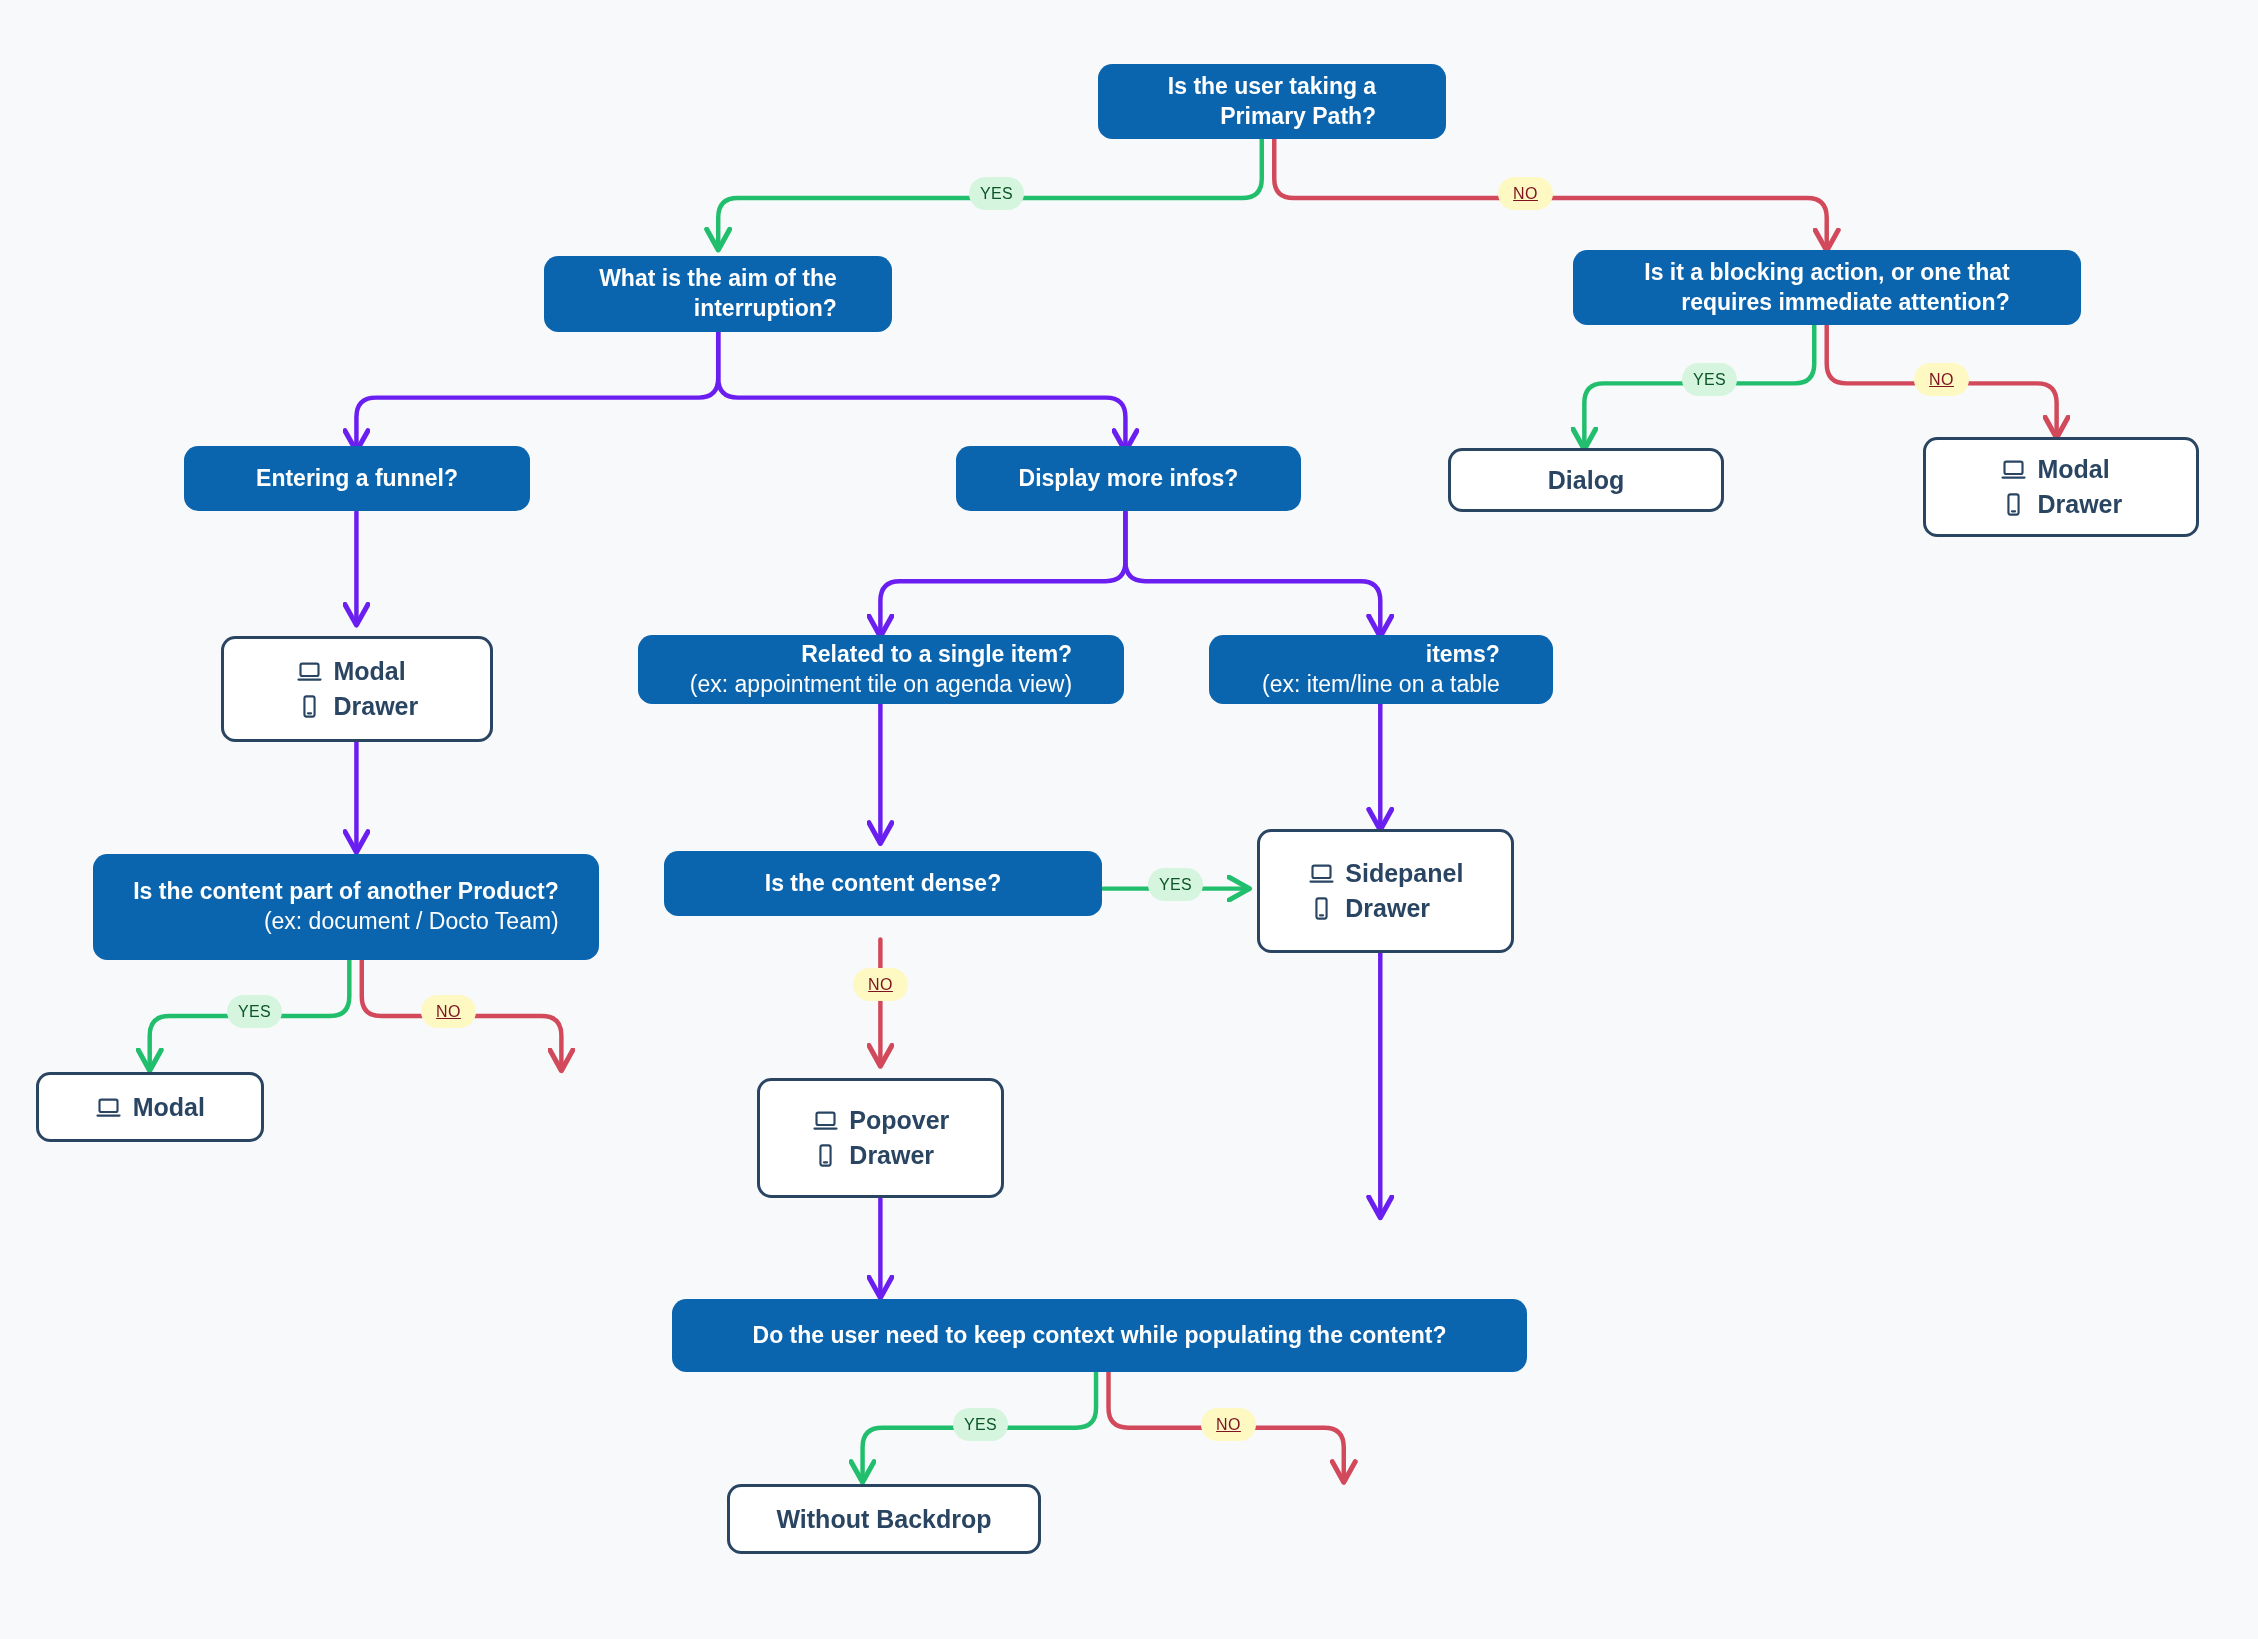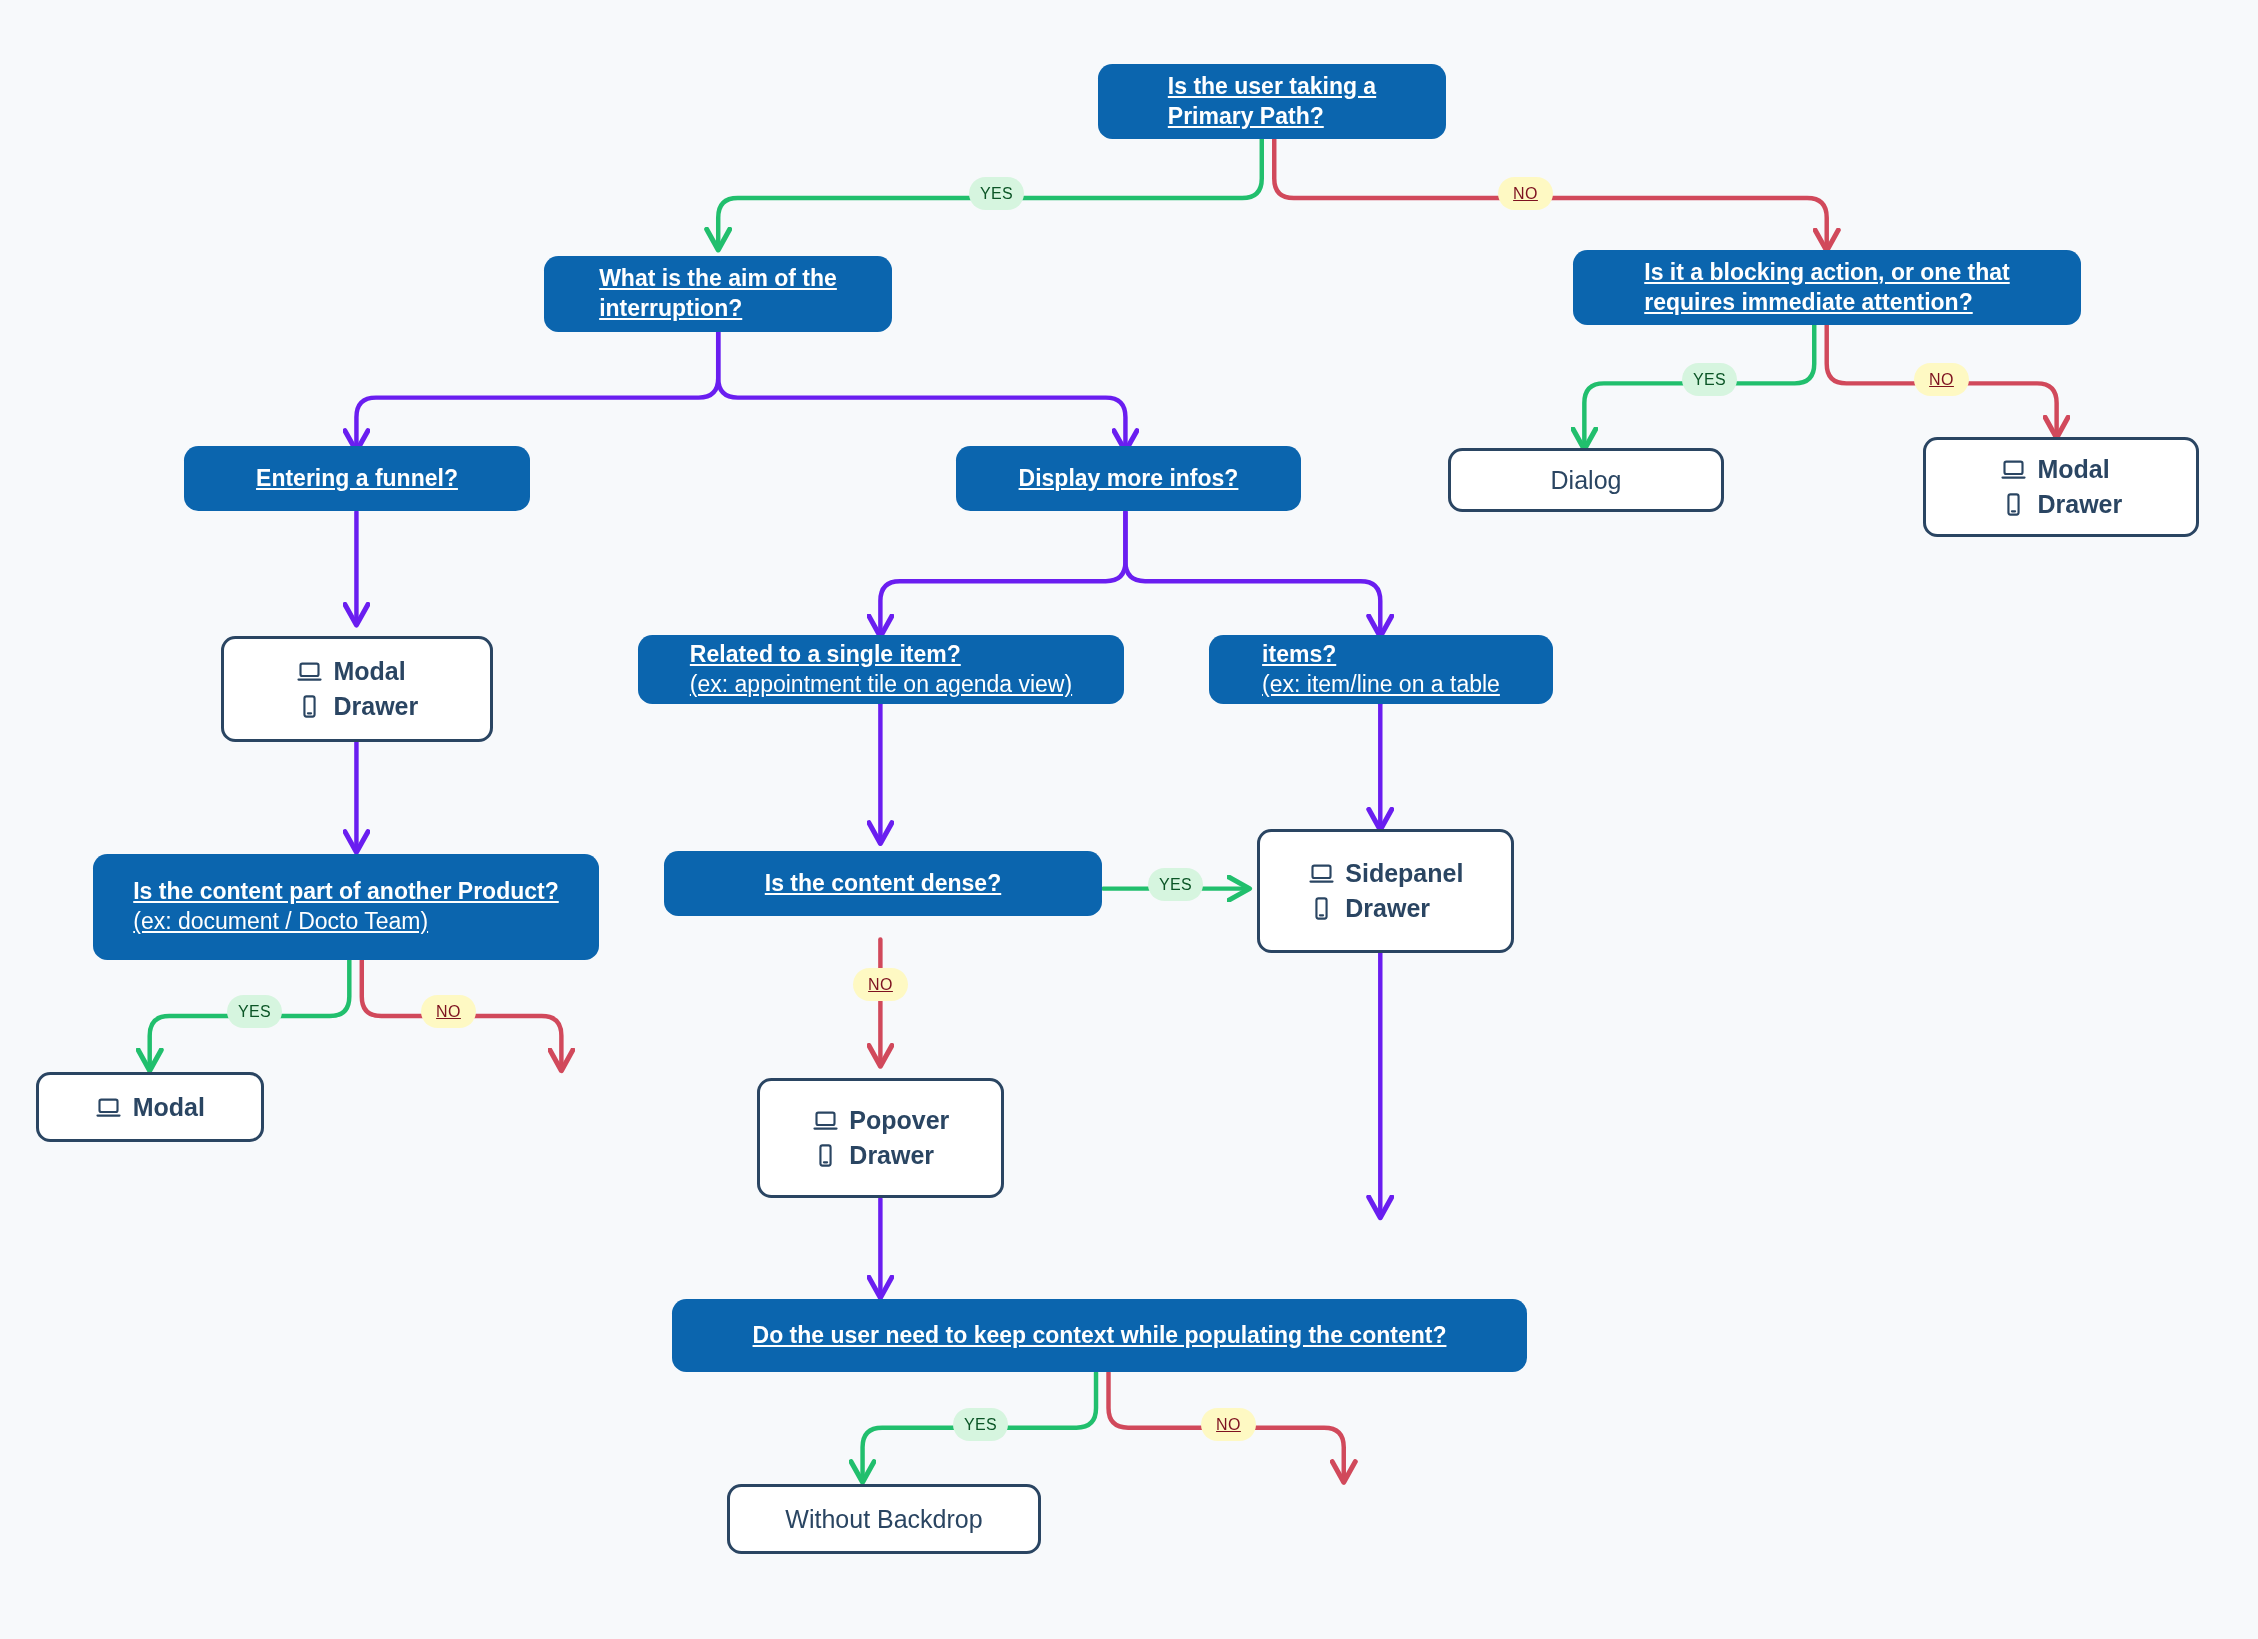--- a/index.html
+++ b/index.html
@@ -43,25 +43,24 @@
   }
   .node.terminal {
     background: #ffffff;
     color: #2a4562;
     border: 3.6px solid #2a4562;
     border-radius: 14.3px;
   }
   .nlines {
     display: flex;
     flex-direction: column;
-    align-items: flex-start;
+    align-items: flex-end;
     justify-content: center;
     line-height: 1.30;
     padding: 0 16px;
-    text-decoration: underline;
   }
   .l1 {
     font-weight: bold;
     font-size: 23px;
     white-space: nowrap;
   }
   .l2 {
     font-weight: normal;
     font-size: 23px;
     white-space: nowrap;
@@ -76,21 +75,21 @@
   .term-row {
     display: flex;
     align-items: center;
     gap: 10.7px;
     font-size: 25px;
     font-weight: bold;
     white-space: nowrap;
   }
   .term-single {
     font-size: 25px;
-    font-weight: normal;
+    font-weight: bold;
     white-space: nowrap;
     padding: 0 18px;
   }
   .icon {
     display: inline-flex;
     align-items: center;
     justify-content: center;
     width: 27px;
     height: 27px;
     flex: 0 0 auto;

